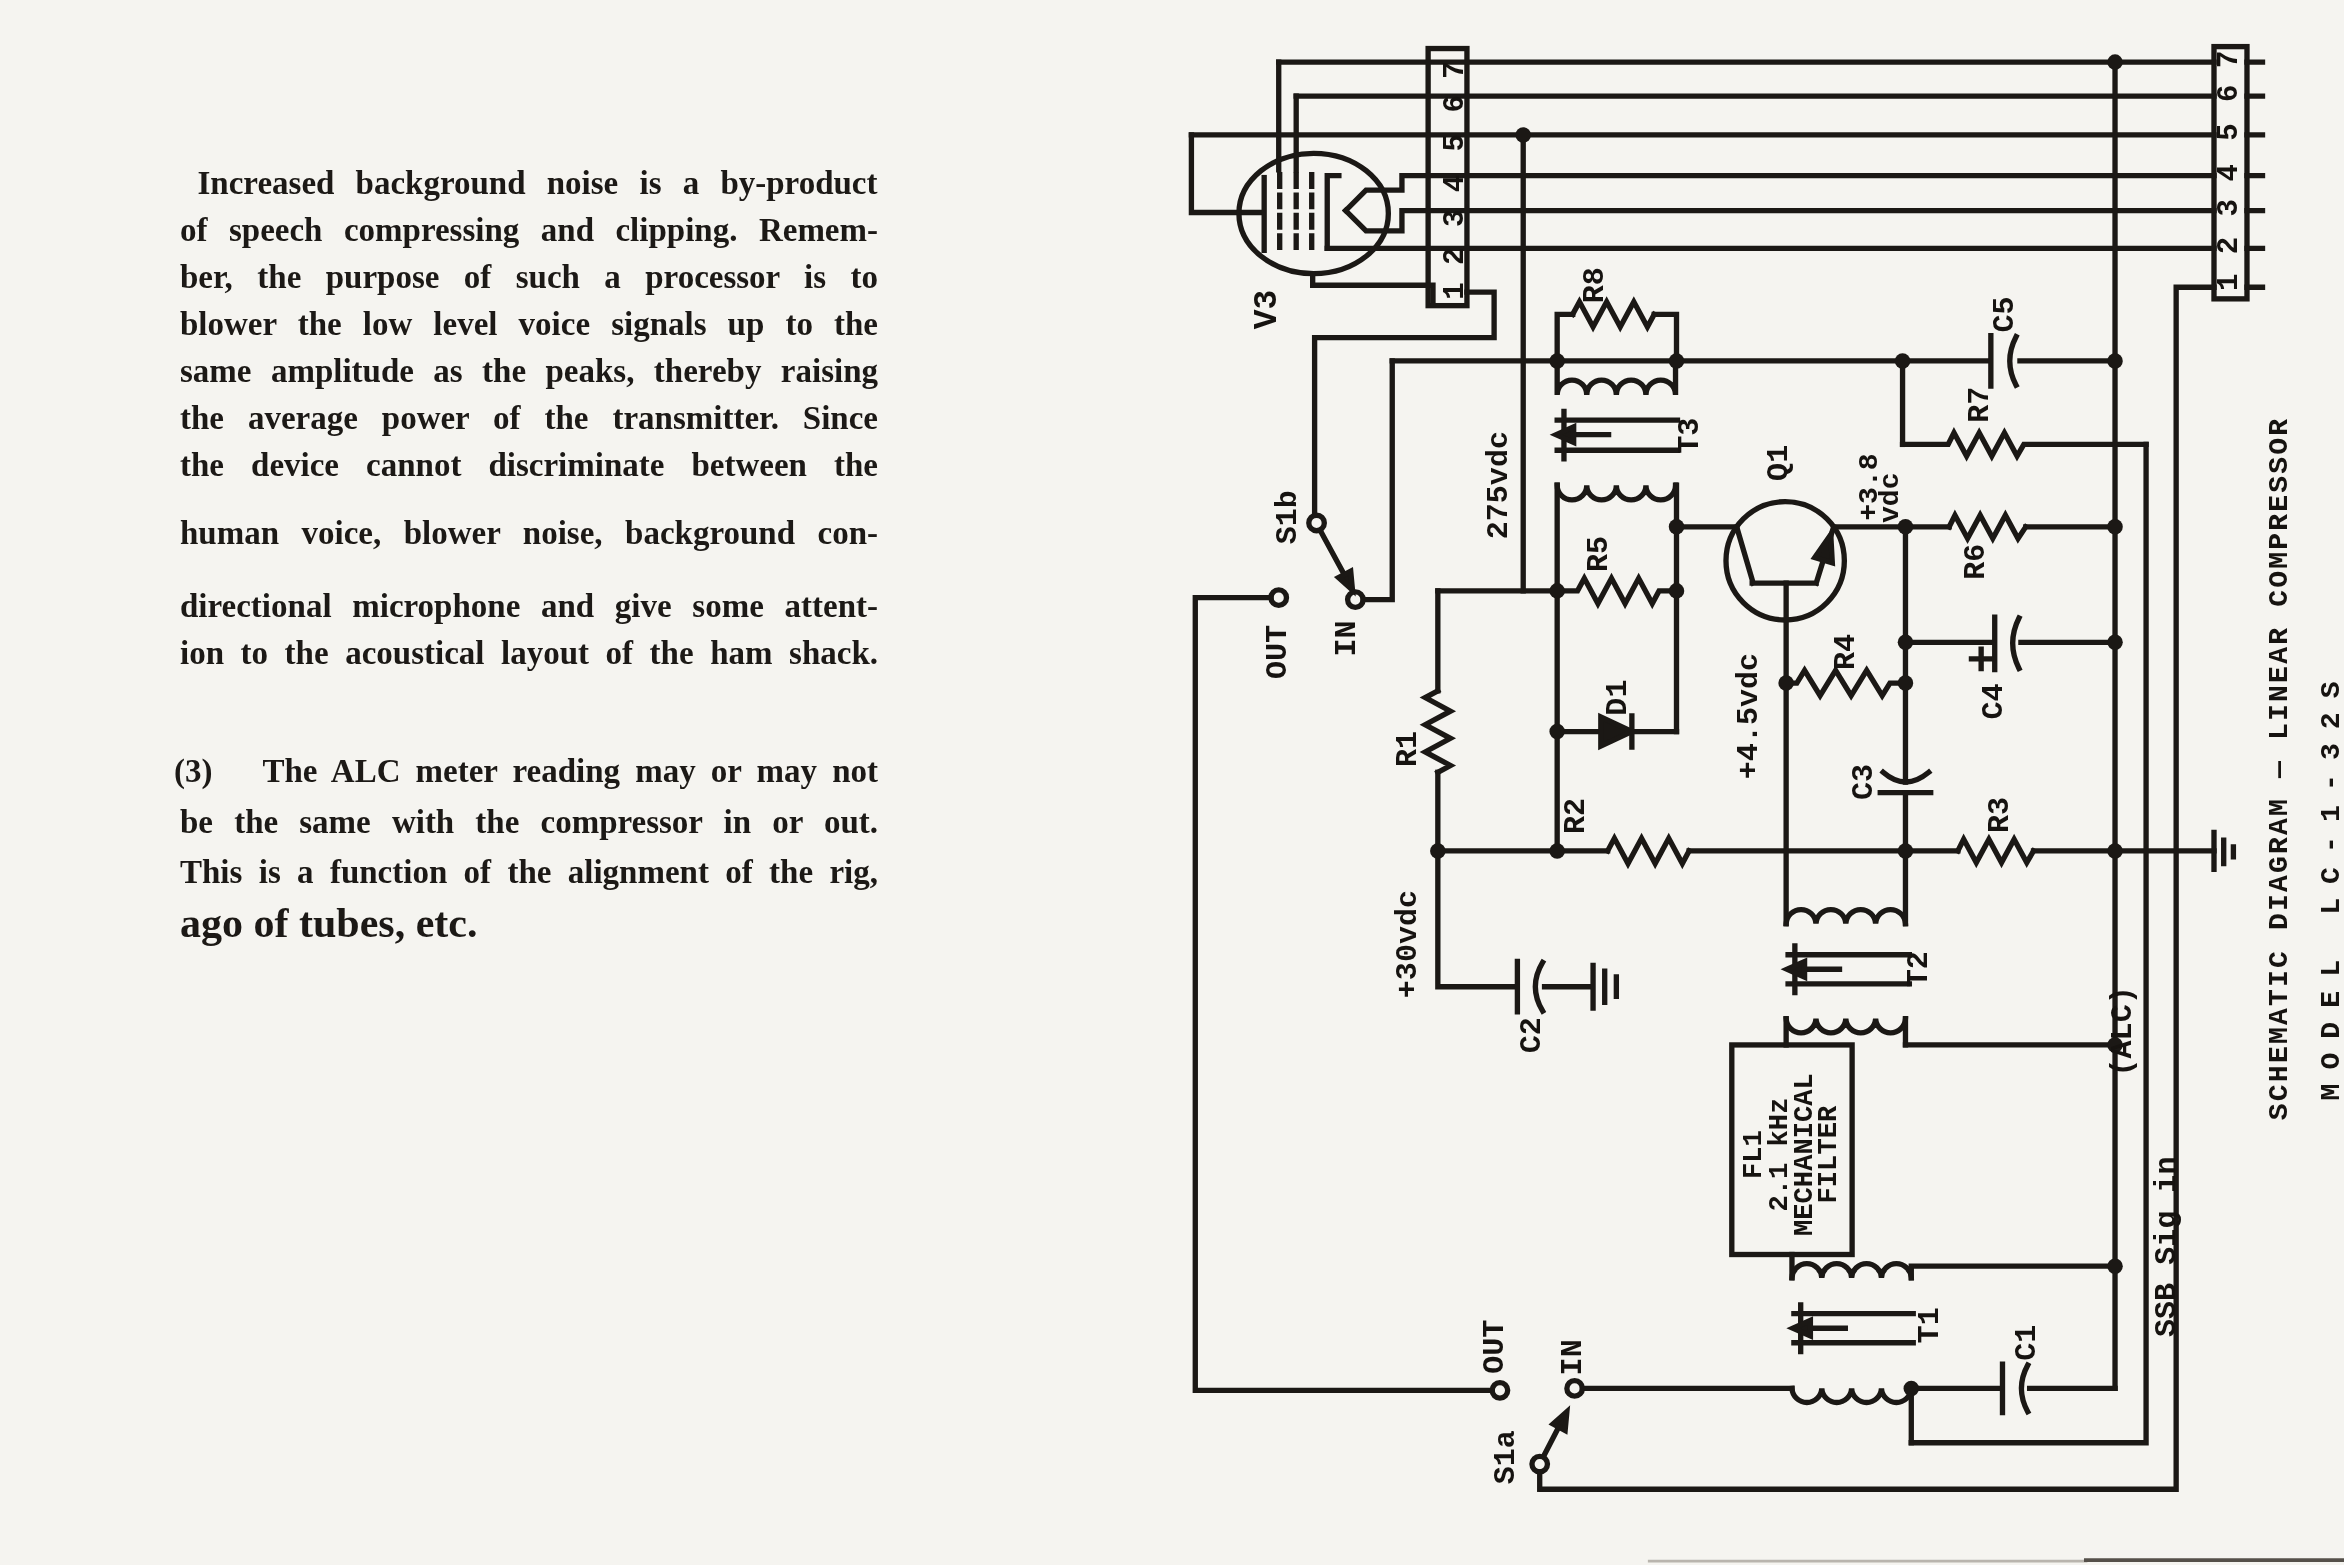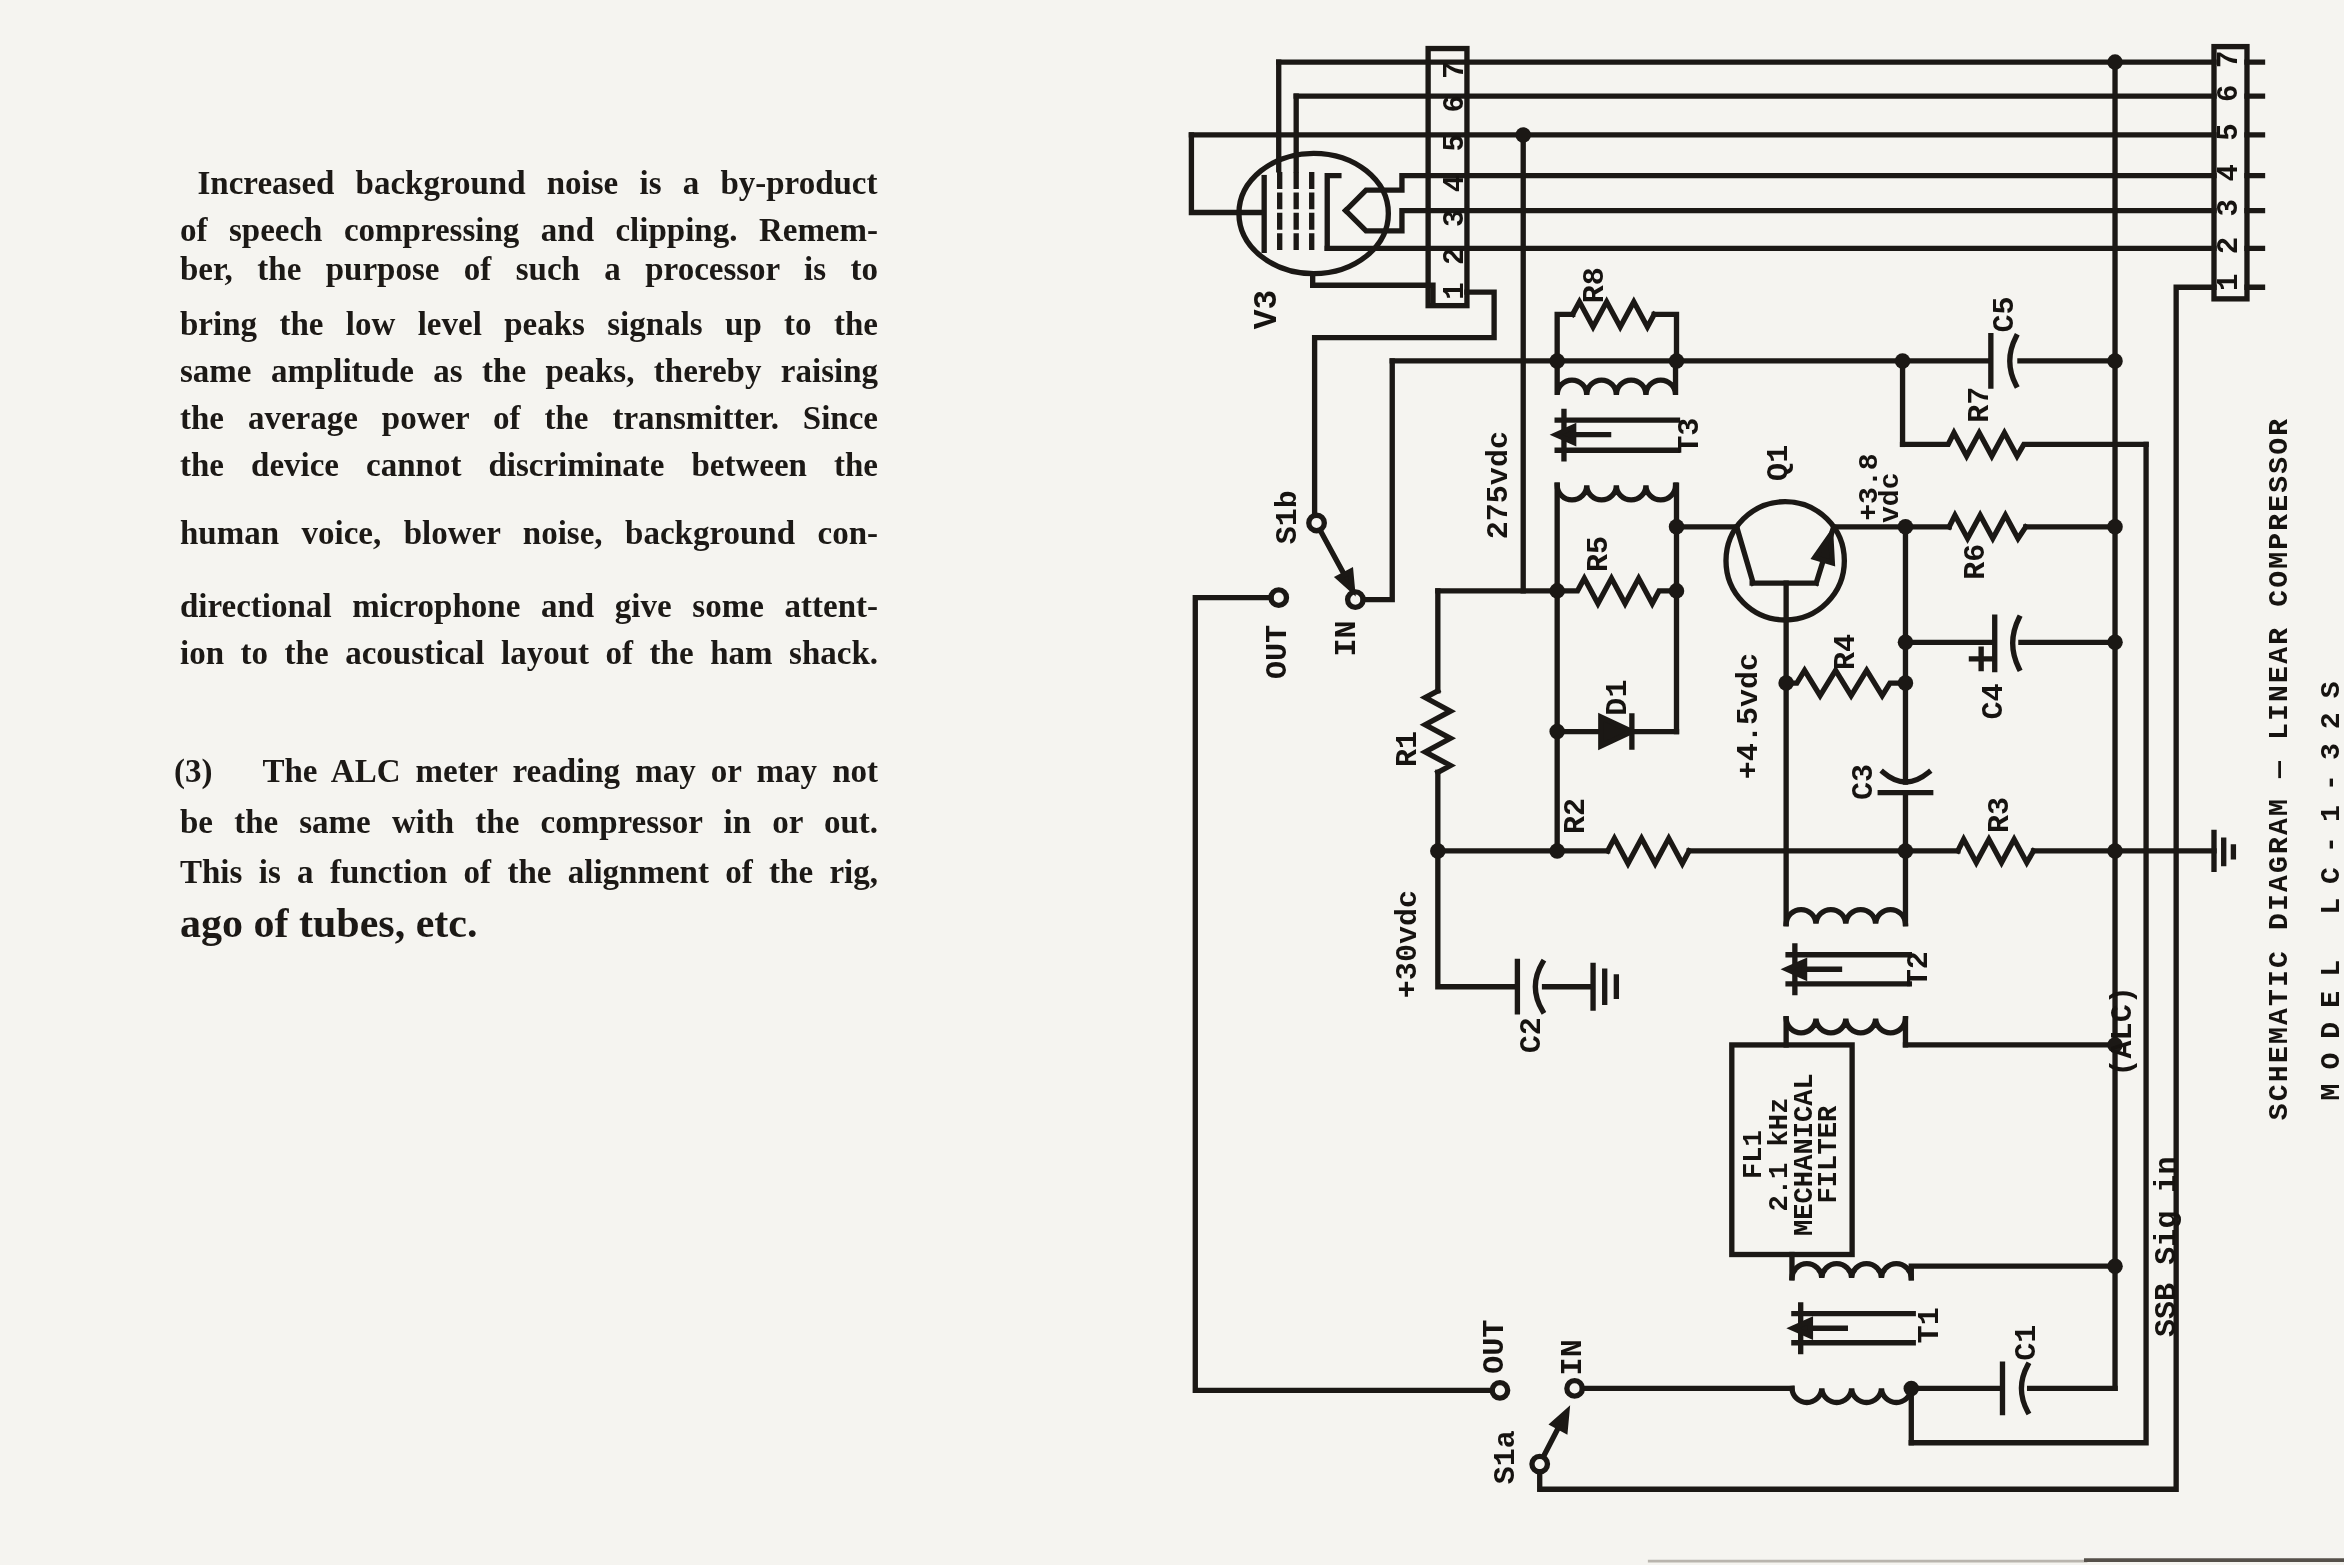--- a/index.html
+++ b/index.html
@@ -12,23 +12,23 @@
 svg text{font-family:"Liberation Mono", monospace;font-weight:bold;fill:#161310;}
 </style>
 </head>
 <body>
 <div class="page">
 
 <div class="tl" style="left:180px;top:160px;width:680px;padding-left:17.5px;">Increased background noise is a by-product</div>
 
 <div class="tl" style="left:180px;top:207px;width:698px;">of speech compressing and clipping. Remem-</div>
 
-<div class="tl" style="left:180px;top:246px;width:698px;">ber, the purpose of such a processor is to</div>
-
-<div class="tl" style="left:180px;top:301px;width:698px;">bring the low level peaks signals up to the</div>
+<div class="tl" style="left:180px;top:254px;width:698px;">ber, the purpose of such a processor is to</div>
+
+<div class="tl" style="left:180px;top:301px;width:698px;">blower the low level voice signals up to the</div>
 
 <div class="tl" style="left:180px;top:348px;width:698px;">same amplitude as the peaks, thereby raising</div>
 
 <div class="tl" style="left:180px;top:395px;width:698px;">the average power of the transmitter. Since</div>
 
 <div class="tl" style="left:180px;top:442px;width:698px;">the device cannot discriminate between the</div>
 
 <div class="tl" style="left:180px;top:510px;width:698px;">human voice, blower noise, background con-</div>
 
 

